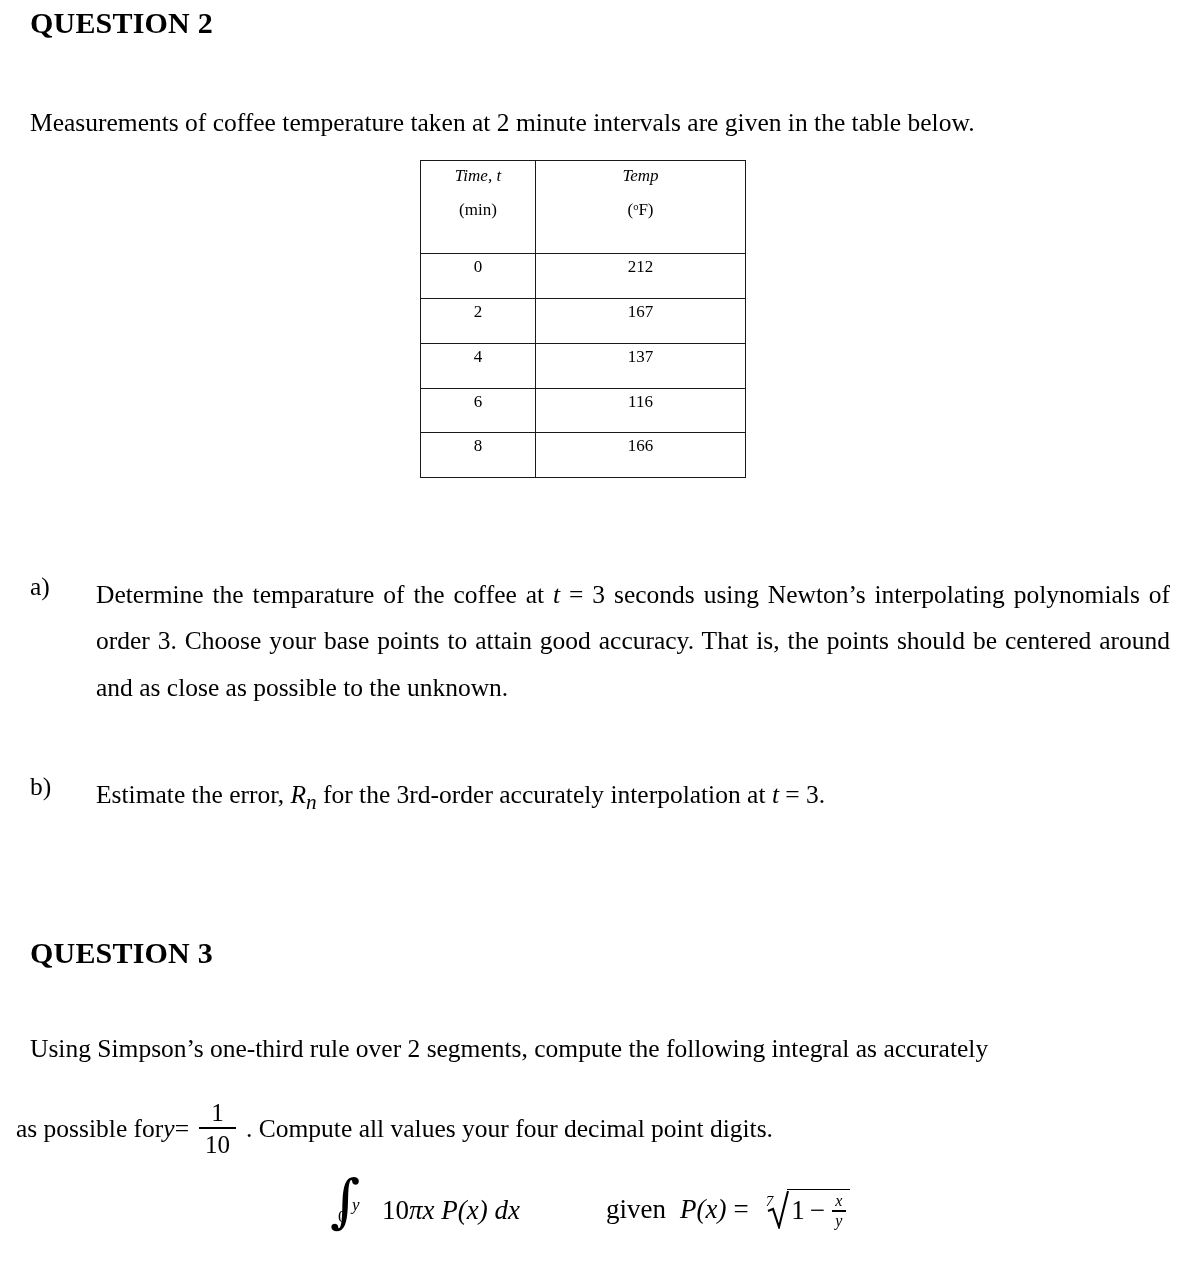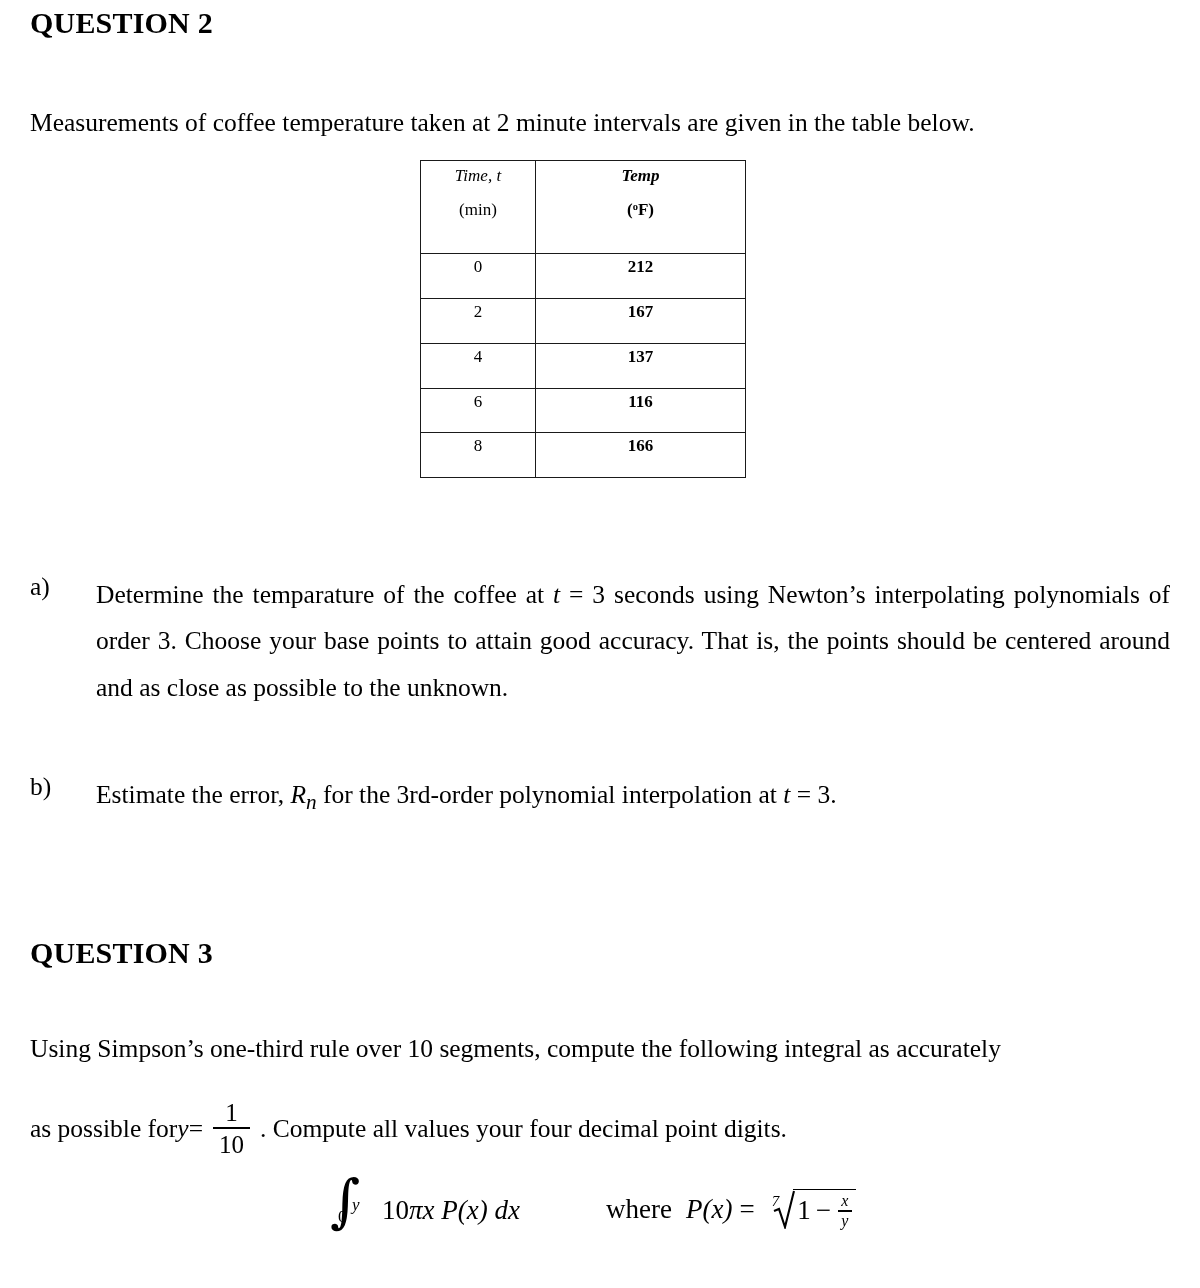--- a/index.html
+++ b/index.html
@@ -62,21 +62,21 @@
   }
   table.data-table td {
     border: 1.6px solid #1a1a1a;
     font-size: 17px;
     text-align: center;
     vertical-align: top;
     padding: 4px 2px 22px 2px;
     line-height: 1.05;
   }
   table.data-table td.col-t { width: 110px; }
-  table.data-table td.col-temp { width: 205px; font-weight: bold; }
+  table.data-table td.col-temp { width: 205px; }
   table.data-table td.head-cell {
     padding: 6px 2px 10px 2px;
     height: 76px;
   }
   .head-top {
     font-style: italic;
     display: block;
     margin-bottom: 16px;
   }
   .head-unit {
@@ -115,21 +115,21 @@
   .it { font-style: italic; }
 
   
   #q3-line1 {
     left: 30px;
     top: 1036px;
     width: 1140px;
     white-space: nowrap;
   }
   #q3-line2 {
-    left: 30px;
+    left: 16px;
     top: 1100px;
     white-space: nowrap;
     display: flex;
     align-items: center;
   }
 
   .frac {
     display: inline-flex;
     flex-direction: column;
     align-items: center;
@@ -302,26 +302,26 @@
     </table>
   </div>
 
   <div class="part" id="part-a">
     <span class="part-label">a)</span>
     <div class="part-body"><span>Determine the temparature of the coffee at </span><span class="it">t</span><span> = 3 seconds using Newton’s interpolating polynomials of order 3. Choose your base points to attain good accuracy. That is, the points should be centered around and as close as possible to the unknown.</span></div>
   </div>
 
   <div class="part" id="part-b">
     <span class="part-label">b)</span>
-    <div class="part-body no-justify"><span>Estimate the error, </span><span class="it">R</span><sub class="it">n</sub><span> for the 3rd-order polynomial interpolation at </span><span class="it">t</span><span> = 3.</span></div>
+    <div class="part-body no-justify"><span>Estimate the error, </span><span class="it">R</span><sub class="it">n</sub><span> for the 3rd-order accurately interpolation at </span><span class="it">t</span><span> = 3.</span></div>
   </div>
 
   <div class="q-heading" id="q3-heading">QUESTION 3</div>
 
-  <div class="body-text" id="q3-line1">Using Simpson’s one-third rule over 10 segments, compute the following integral as accurately</div>
+  <div class="body-text" id="q3-line1">Using Simpson’s one-third rule over 2 segments, compute the following integral as accurately</div>
 
   <div class="body-text" id="q3-line2">
     <span>as possible for </span>
       <span class="it">y</span>
       <span> = </span>
     <span class="frac">
       <span class="num">1</span>
       <span class="bar"></span>
       <span class="den">10</span>
     </span>
@@ -333,21 +333,21 @@
     <span class="integral-expr">
       <span class="int-sign">
         <span class="glyph">∫</span>
         <span class="lim-up">y</span>
         <span class="lim-lo">0</span>
       </span>
       <span class="integrand"><span>10</span><span class="pi-sym">π</span><span class="it">x</span>&nbsp;<span class="it">P(x)</span>&nbsp;<span class="it">dx</span></span>
     </span>
 
     <span class="where-block">
-      <span class="where-word">where</span>
+      <span class="where-word">given</span>
       <span class="it">P(x)</span>
       <span style="margin:0 7px;">=</span>
       <span class="radical">
         <span class="rad-index">7</span>
         <span class="rad-sign">
           <svg width="22" height="40" viewBox="0 0 22 40" aria-hidden="true">
             <path d="M1 22 L6 20 L12 38 L21 2" stroke="#000" stroke-width="2.1" fill="none" stroke-linejoin="miter" stroke-linecap="butt"></path>
           </svg>
         </span>
         <span class="rad-content">

